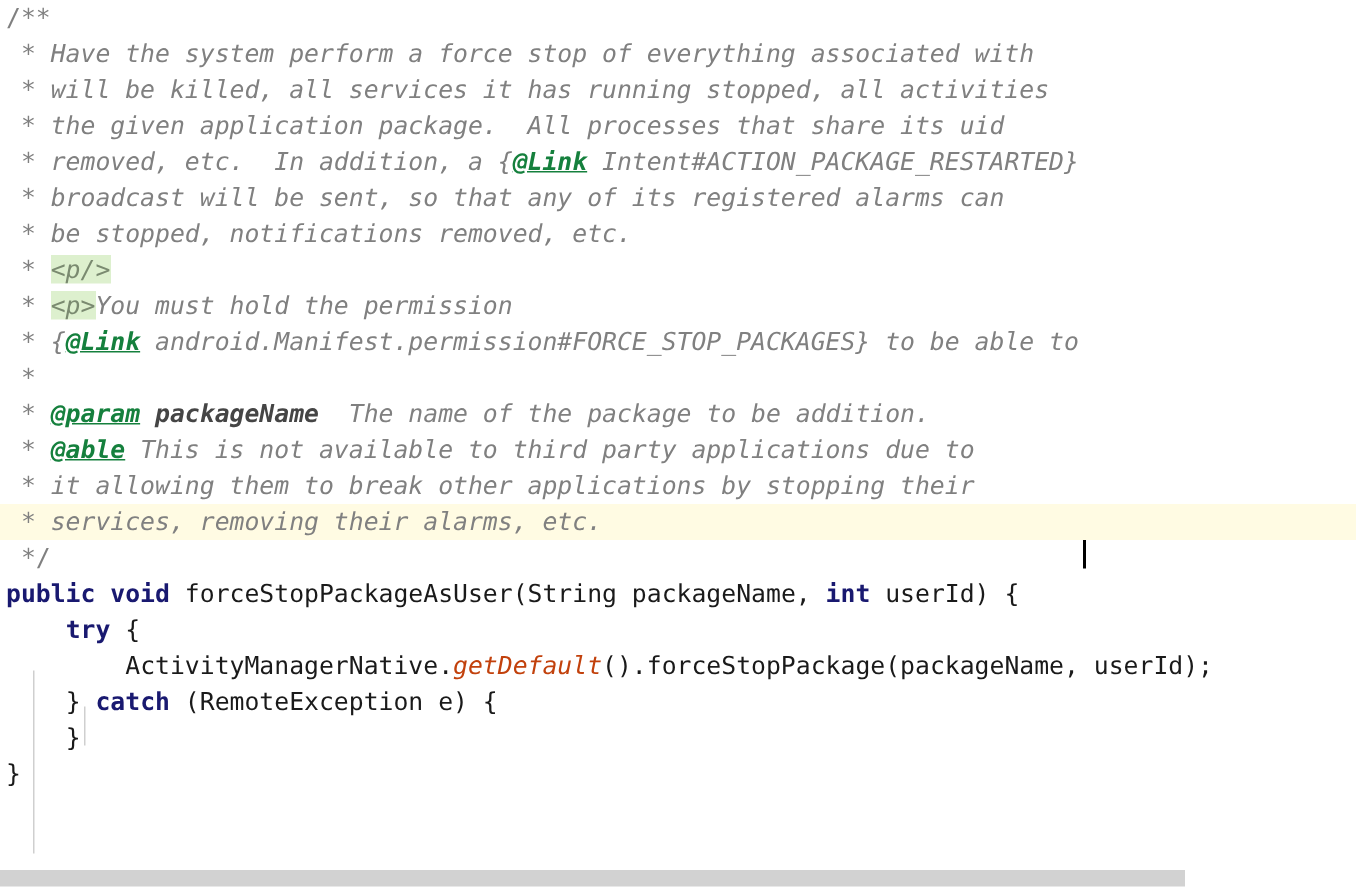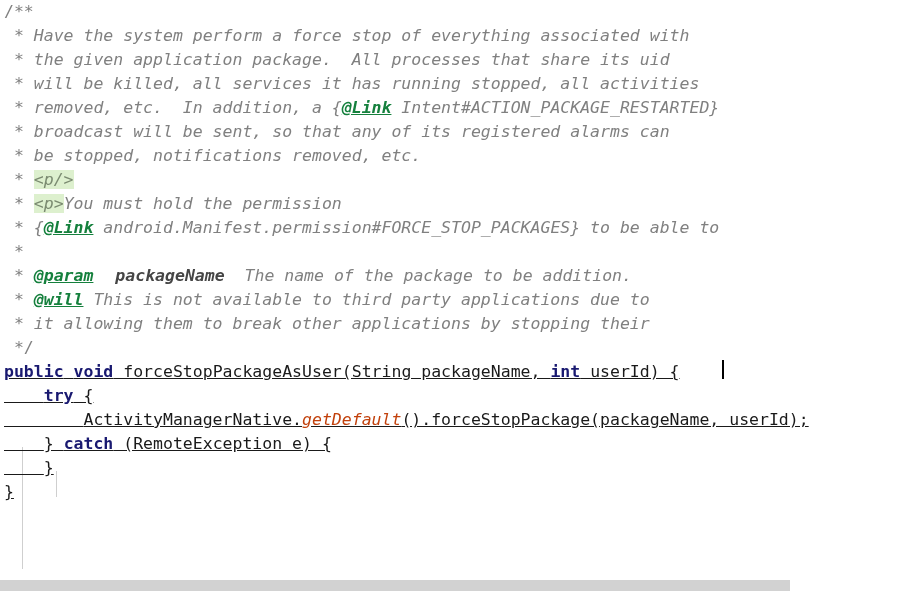--- a/index.html
+++ b/index.html
@@ -67,21 +67,20 @@
   .jdoc-tag {
     font-weight: bold;
     text-decoration: underline;
     color: #15803d;
     font-style: italic;
   }
   .jdoc-name {
     font-weight: bold;
     font-style: italic;
     color: #454545;
-    padding-left: 12px;
   }
   .htmltag {
     background: #ddf0ce;
     color: #7a8a70;
     font-style: italic;
   }
 
   .kw {
     color: #191970;
     font-weight: bold;
@@ -94,21 +93,20 @@
   }
   .mth-italic {
     color: #c2410c;
     font-style: italic;
     font-weight: normal;
   }
 
   .line.code {
     color: #1a1a1a;
     font-style: normal;
-    text-decoration: underline;
   }
 
   
   #caret {
     position: absolute;
     width: 2px;
     height: 19px;
     background: #000000;
     left: 722px;
     top: 360px;
@@ -137,32 +135,33 @@
 <body>
 
 <div id="editor">
 
   <div class="indent-guide" id="guide-a"></div>
   <div class="indent-guide" id="guide-b"></div>
 
   <div class="code-lines" id="lines-host">
       <div class="line cmt"><span class="cmt-open">/**</span></div>
       <div class="line cmt"><span class="star"> * </span><span>Have the system perform a force stop of everything associated with</span></div>
+      <div class="line cmt"><span class="star"> * </span><span>will be killed, all services it has running stopped, all activities</span></div>
       <div class="line cmt"><span class="star"> * </span><span>the given application package.  All processes that share its uid</span></div>
-      <div class="line cmt"><span class="star"> * </span><span>will be killed, all services it has running stopped, all activities</span></div>
       <div class="line cmt"><span class="star"> * </span><span>removed, etc.  In addition, a {</span><span class="jdoc-tag">@Link</span><span> Intent#ACTION_PACKAGE_RESTARTED}</span></div>
       <div class="line cmt"><span class="star"> * </span><span>broadcast will be sent, so that any of its registered alarms can</span></div>
       <div class="line cmt"><span class="star"> * </span><span>be stopped, notifications removed, etc.</span></div>
       <div class="line cmt"><span class="star"> * </span><span class="htmltag">&lt;p/&gt;</span></div>
       <div class="line cmt"><span class="star"> * </span><span class="htmltag">&lt;p&gt;</span><span>You must hold the permission</span></div>
       <div class="line cmt"><span class="star"> * </span><span>{</span><span class="jdoc-tag">@Link</span><span> android.Manifest.permission#FORCE_STOP_PACKAGES} to be able to</span></div>
       <div class="line cmt"><span class="star"> *</span><span></span></div>
       <div class="line cmt"><span class="star"> * </span><span class="jdoc-tag">@param</span><span class="jdoc-name"> packageName</span><span>  The name of the package to be addition.</span></div>
-      <div class="line cmt"><span class="star"> * </span><span class="jdoc-tag">@will</span><span> This is not available to third party applications due to</span></div>
+      <div class="line cmt"><span class="star"> * </span><span class="jdoc-tag">@able</span><span> This is not available to third party applications due to</span></div>
       <div class="line cmt"><span class="star"> * </span><span>it allowing them to break other applications by stopping their</span></div>
+      <div class="line cmt current"><span class="star"> * </span><span>services, removing their alarms, etc.</span></div>
       <div class="line cmt"><span class="cmt-open"> */</span></div>
       <div class="line code"><span class="kw">public</span><span class="plain"> </span><span class="kw">void</span><span class="plain"> forceStopPackageAsUser(String packageName, </span><span class="kw">int</span><span class="plain"> userId) {</span></div>
       <div class="line code"><span class="plain">    </span><span class="kw">try</span><span class="plain"> {</span></div>
       <div class="line code"><span class="plain">        </span><span class="plain">ActivityManagerNative.</span><span class="mth-italic">getDefault</span><span class="plain">().forceStopPackage(packageName, userId);</span></div>
       <div class="line code"><span class="plain">    </span><span class="plain">} </span><span class="kw">catch</span><span class="plain"> (RemoteException e) {</span></div>
       <div class="line code"><span class="plain">    </span><span class="plain">}</span></div>
       <div class="line code"><span class="plain">}</span></div>
     </div>
 
   <div id="caret"></div>

